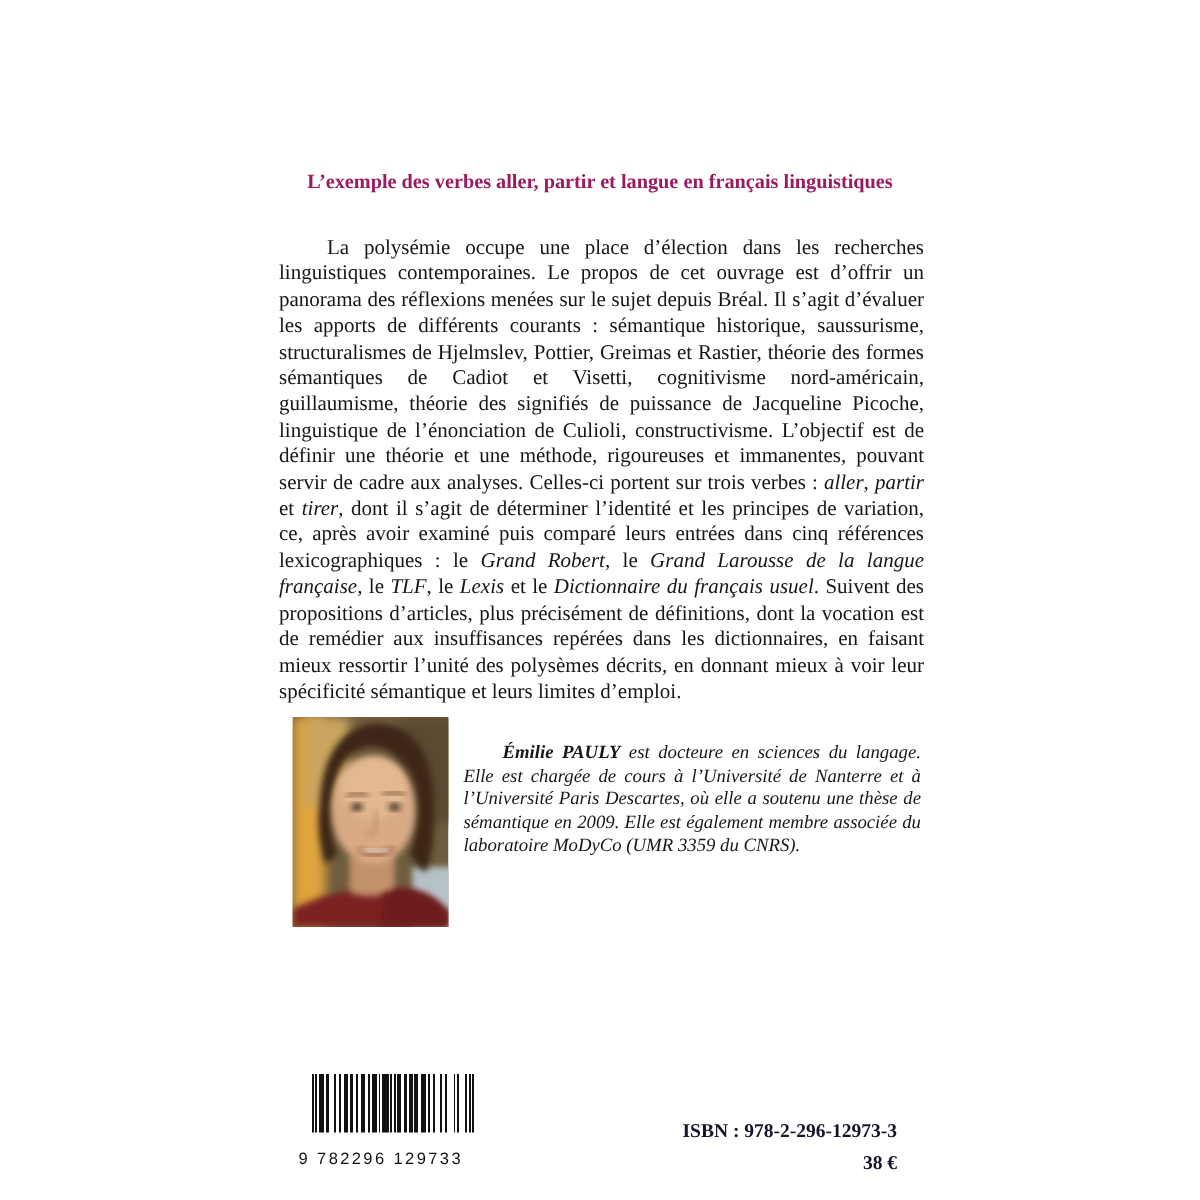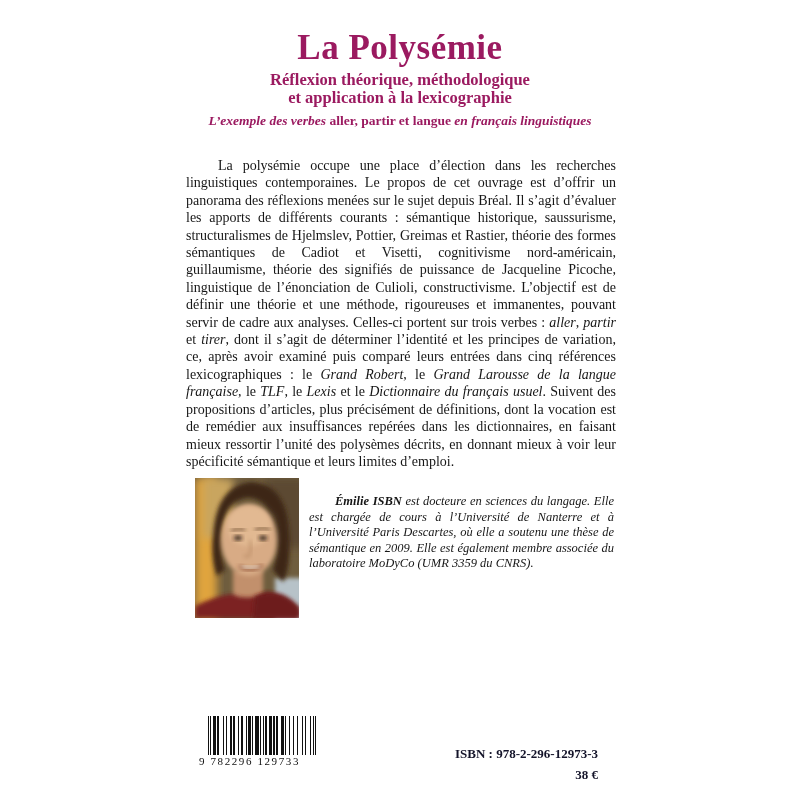--- a/index.html
+++ b/index.html
@@ -17,21 +17,21 @@
   .subtitle {
     position: absolute; top: 71px; left: 0; width: 800px;
     text-align: center; font-size: 16.5px; font-weight: bold;
     color: var(--accent); line-height: 18px;
   }
   .tagline {
     position: absolute; top: 113px; left: 0; width: 800px;
     text-align: center; font-size: 13.5px; font-weight: bold;
     color: var(--accent);
   }
-  .tagline .run-italic { font-style: italic; }
+  .tagline .run-italic { }
   .tagline .run-roman { font-style: normal; }
 
   .synopsis {
     position: absolute; top: 157px; left: 186px; width: 430px;
     font-size: 14px; line-height: 17.4px; text-align: justify;
     text-indent: 32px; color: var(--ink);
   }
   .synopsis .run-italic { font-style: italic; }
   .run-bold { font-weight: bold; }
 
@@ -42,42 +42,37 @@
 
   .bio {
     position: absolute; top: 494px; left: 309px; width: 305px;
     font-size: 12.5px; line-height: 15.6px; text-align: justify;
     text-indent: 26px; font-style: italic; color: var(--ink);
   }
 
   .barcode-block { position: absolute; top: 716px; left: 199px; width: 120px; }
   .barcode-svg { display: block; width: 108px; height: 39px; margin-left: 9px; }
   .barcode-digits {
-    font-family: Liberation Serif, serif;
+    font-family: Liberation Sans, sans-serif;
     font-size: 11px; color: #111; letter-spacing: 1.6px;
-    margin-top: 0px; white-space: nowrap;
+    margin-top: 12px; white-space: nowrap;
   }
 
   .isbn-block {
     position: absolute; top: 726px; left: 398px; width: 200px;
     text-align: right; font-size: 13px; line-height: 21px;
     color: #14142a; font-weight: bold; margin-top: 17px;
   }
 </style>
 </head>
 <body>
 
 <div class="page">
 
-  <h1 class="title">La Polysémie</h1>
 
-  <div class="subtitle">
-    <div>Réflexion théorique, méthodologique</div>
-    <div>et application à la lexicographie</div>
-  </div>
 
   <div class="tagline"><span class="run-italic">L’exemple des verbes </span><span class="run-roman">aller, partir et langue </span><span class="run-italic">en français linguistiques</span></div>
 
   <p class="synopsis"><span class="run-roman">La polysémie occupe une place d’élection dans les recherches linguistiques contemporaines. Le propos de cet ouvrage est d’offrir un panorama des réflexions menées sur le sujet depuis Bréal. Il s’agit d’évaluer les apports de différents courants : sémantique historique, saussurisme, structuralismes de Hjelmslev, Pottier, Greimas et Rastier, théorie des formes sémantiques de Cadiot et Visetti, cognitivisme nord-américain, guillaumisme, théorie des signifiés de puissance de Jacqueline Picoche, linguistique de l’énonciation de Culioli, constructivisme. L’objectif est de définir une théorie et une méthode, rigoureuses et immanentes, pouvant servir de cadre aux analyses. Celles-ci portent sur trois verbes : </span><span class="run-italic">aller</span><span class="run-roman">, </span><span class="run-italic">partir</span><span class="run-roman"> et </span><span class="run-italic">tirer</span><span class="run-roman">, dont il s’agit de déterminer l’identité et les principes de variation, ce, après avoir examiné puis comparé leurs entrées dans cinq références lexicographiques : le </span><span class="run-italic">Grand Robert</span><span class="run-roman">, le </span><span class="run-italic">Grand Larousse de la langue française</span><span class="run-roman">, le </span><span class="run-italic">TLF</span><span class="run-roman">, le </span><span class="run-italic">Lexis</span><span class="run-roman"> et le </span><span class="run-italic">Dictionnaire du français usuel</span><span class="run-roman">. Suivent des propositions d’articles, plus précisément de définitions, dont la vocation est de remédier aux insuffisances repérées dans les dictionnaires, en faisant mieux ressortir l’unité des polysèmes décrits, en donnant mieux à voir leur spécificité sémantique et leurs limites d’emploi.</span></p>
 
   <svg class="author-photo" viewBox="0 0 104 140" preserveAspectRatio="none" aria-hidden="true">
     <defs>
       <filter id="soft" x="-30%" y="-30%" width="160%" height="160%">
         <feGaussianBlur stdDeviation="2.2"></feGaussianBlur>
       </filter>
@@ -108,21 +103,21 @@
 
     <path d="M55 62 Q57 72 54 78 Q51 80 49 77" stroke="#b98c66" stroke-width="2" fill="none" filter="url(#soft)"></path>
 
     <path d="M44 88 Q55 96 68 87" stroke="#8a4b33" stroke-width="2.4" fill="none" filter="url(#soft)"></path>
     <path d="M47 88 Q55 92 64 88" stroke="#e8dccd" stroke-width="3" fill="none" filter="url(#soft)"></path>
 
     <path d="M0 140 L0 128 Q20 118 36 116 Q54 124 72 114 Q92 118 104 130 L104 140 Z" fill="#7c2420" filter="url(#soft)"></path>
     <path d="M60 118 Q80 110 96 122 L104 130 L104 140 L58 140 Z" fill="#6d1f1c" filter="url(#soft)"></path>
   </svg>
 
-  <p class="bio"><span class="run-bold">Émilie ISBN</span><span> est docteure en sciences du langage. Elle est chargée de cours à l’Université de Nanterre et à l’Université Paris Descartes, où elle a soutenu une thèse de sémantique en 2009. Elle est également membre associée du laboratoire MoDyCo (UMR 3359 du CNRS).</span></p>
+  <p class="bio"><span class="run-bold">Émilie PAULY</span><span> est docteure en sciences du langage. Elle est chargée de cours à l’Université de Nanterre et à l’Université Paris Descartes, où elle a soutenu une thèse de sémantique en 2009. Elle est également membre associée du laboratoire MoDyCo (UMR 3359 du CNRS).</span></p>
 
   <div class="barcode-block">
     <svg class="barcode-svg" viewBox="0 0 95 39" preserveAspectRatio="none" shape-rendering="crispEdges" id="barcode-svg">
         <rect x="0" y="0" width="1" height="39" fill="#111"></rect>
         <rect x="2" y="0" width="1" height="39" fill="#111"></rect>
         <rect x="4" y="0" width="1" height="39" fill="#111"></rect>
         <rect x="5" y="0" width="1" height="39" fill="#111"></rect>
         <rect x="6" y="0" width="1" height="39" fill="#111"></rect>
         <rect x="8" y="0" width="1" height="39" fill="#111"></rect>
         <rect x="9" y="0" width="1" height="39" fill="#111"></rect>

